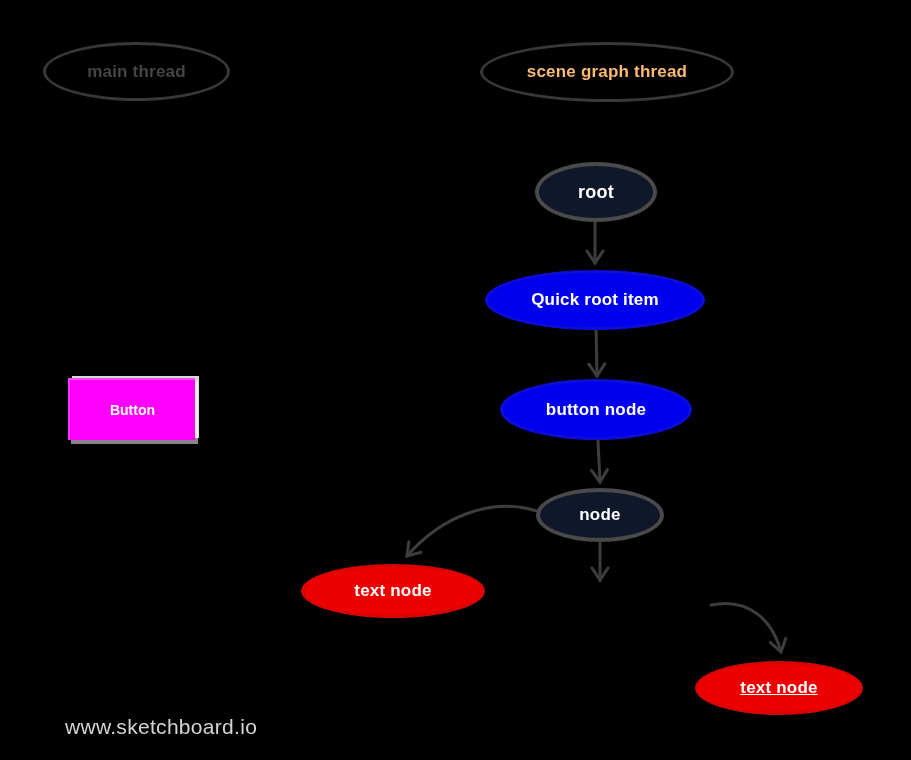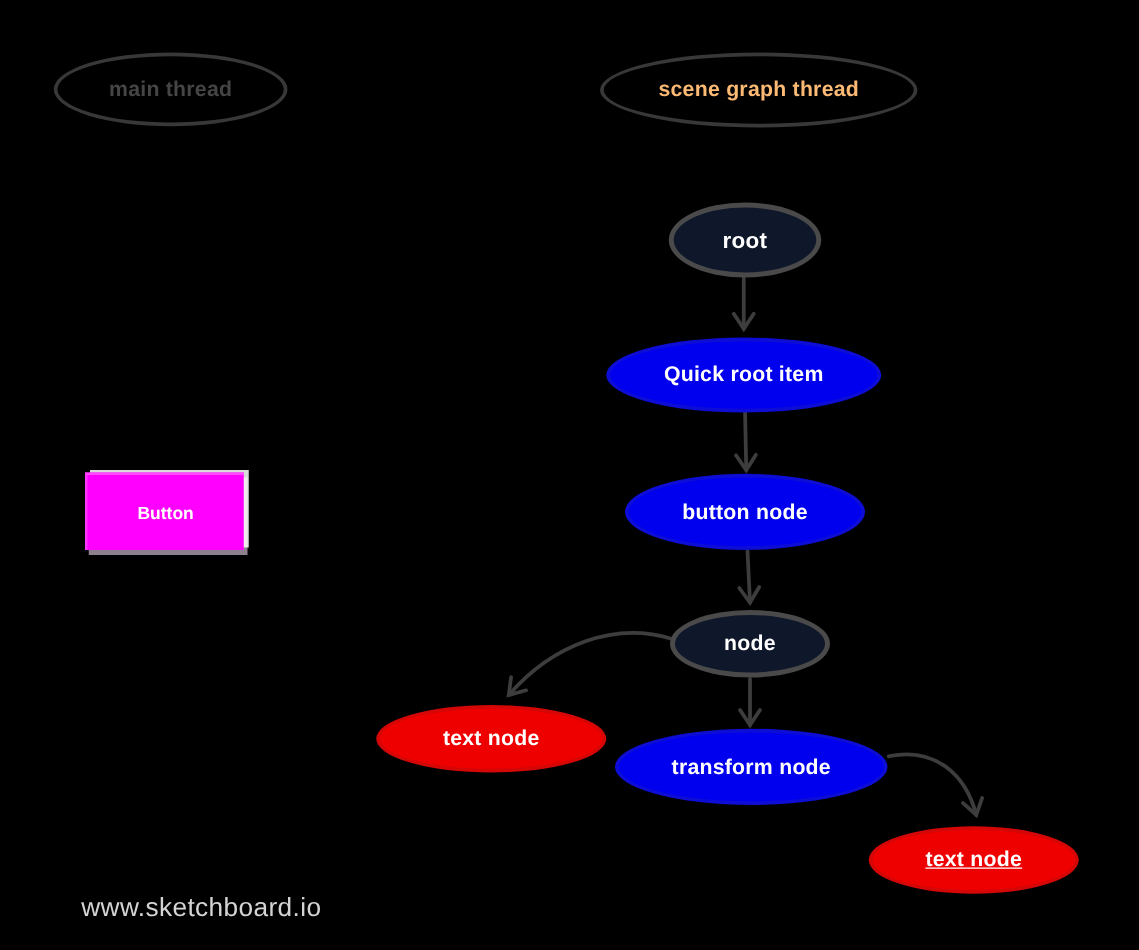--- a/index.html
+++ b/index.html
@@ -111,22 +111,19 @@
   </div>
   <div id="n-node" class="ellipse node-gray">
     <span>node</span>
   </div>
   <div id="n-buttonnode" class="ellipse node-blue">
     <span>button node</span>
   </div>
   <div id="n-panel" class="ellipse node-red">
     <span>text node</span>
   </div>
-  <div id="n-transform" class="ellipse node-blue">
-    <span>transform node</span>
-  </div>
   <div id="n-text" class="ellipse node-red">
     <span>text node</span>
   </div>
 
   <div class="watermark">www.sketchboard.io</div>
 
 </div>
 
 </body></html>

